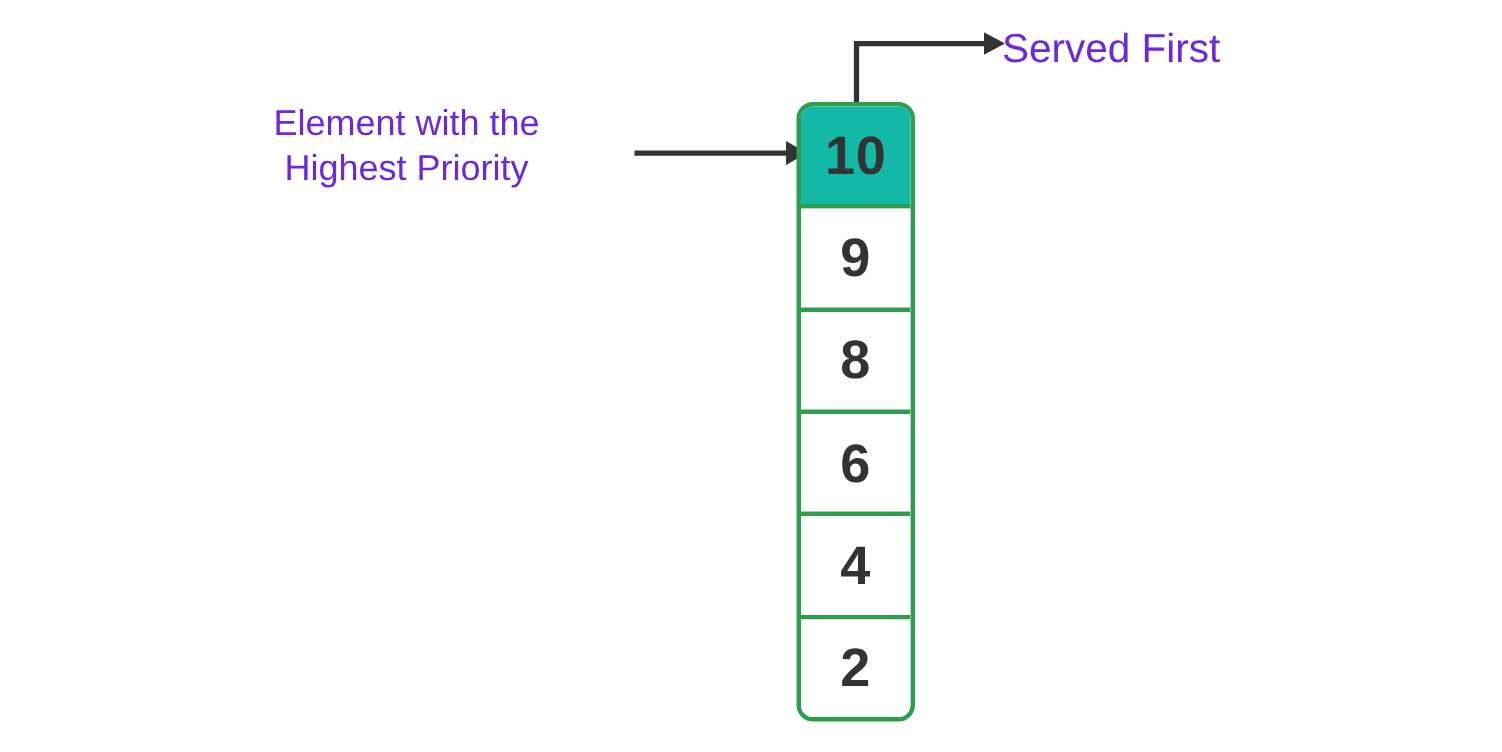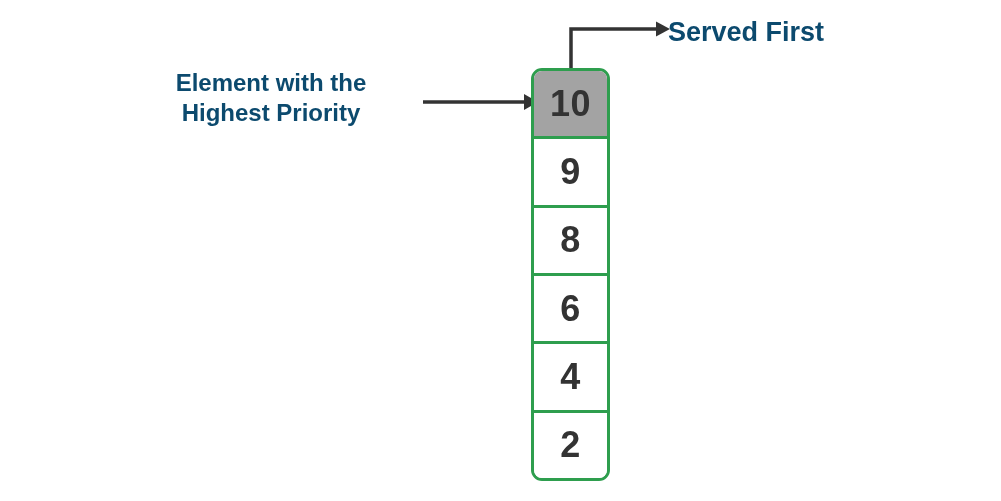--- a/index.html
+++ b/index.html
@@ -40,37 +40,37 @@
     align-items: center;
     justify-content: center;
     background: #ffffff;
     border-bottom: 3px solid #2e9e4e;
     position: relative;
   }
   .pq-cell:last-child {
     border-bottom: none;
   }
   .pq-cell.highlight {
-    background: #a3a3a3;
+    background: #14b8a6;
   }
   .pq-value {
     font-family: "Liberation Sans", sans-serif;
     font-size: 36px;
     font-weight: bold;
     color: #333333;
     letter-spacing: 0.5px;
     line-height: 1;
   }
 
   
   .annotation {
     position: absolute;
     font-family: "Liberation Sans", sans-serif;
-    font-weight: bold;
-    color: #0c4a6e;
+    font-weight: normal;
+    color: #6d28d9;
     white-space: pre-line;
   }
   #label-highest-priority {
     left: 130px;
     top: 68px;
     width: 282px;
     font-size: 24px;
     line-height: 30px;
     text-align: center;
   }

